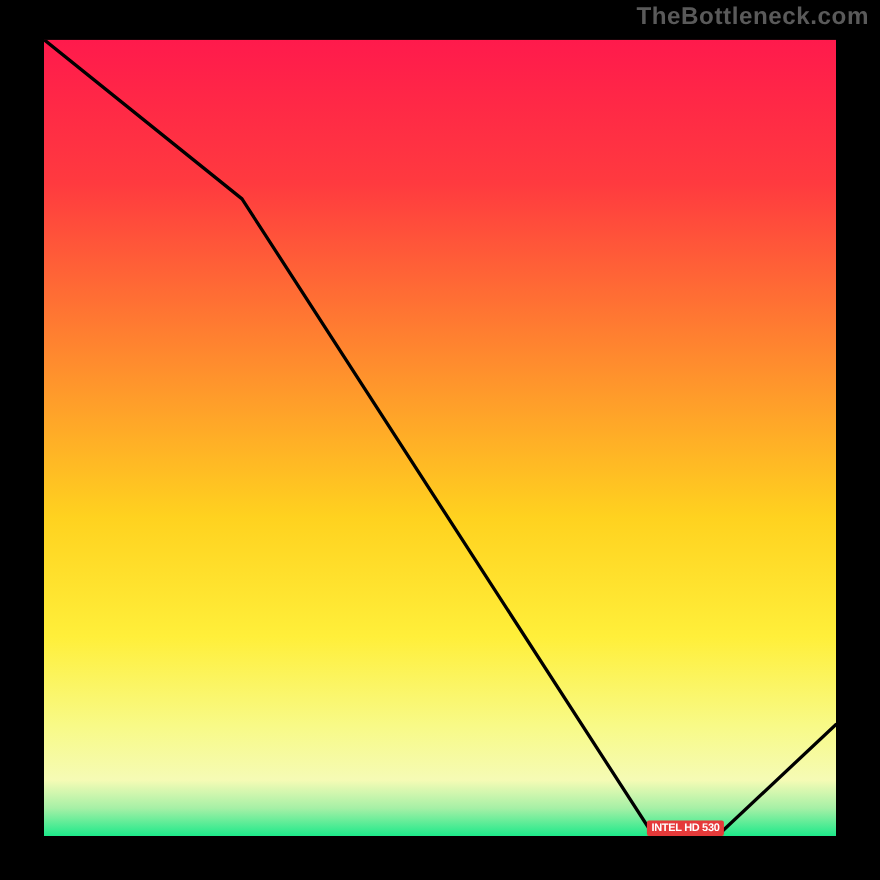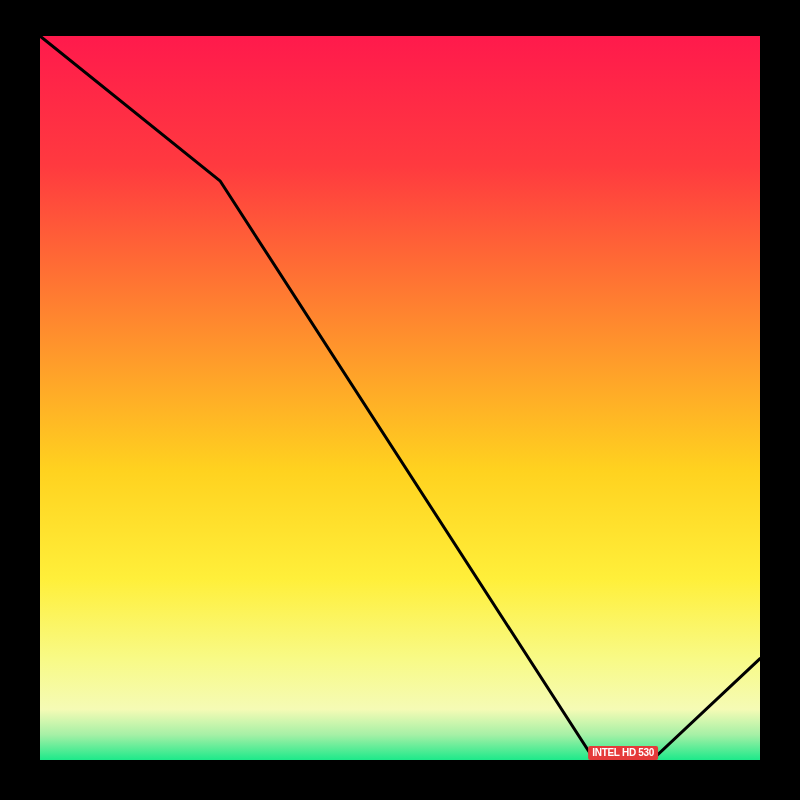--- a/index.html
+++ b/index.html
@@ -51,20 +51,21 @@
     line-height: 12px;
     white-space: nowrap;
     transform: translate(-50%, 0);
     letter-spacing: -0.3px;
   }
 </style>
 </head>
 <body>
 
 <div class="frame">
+  <div class="watermark">TheBottleneck.com</div>
 
   <div class="plot">
     <svg viewBox="0 0 720 724" preserveAspectRatio="none">
       <defs>
         <linearGradient id="bgGrad" x1="0" y1="0" x2="0" y2="1">
 
         <stop offset="0.00%" stop-color="#ff1a4c"></stop>
             <stop offset="18.00%" stop-color="#ff3a3f"></stop>
             <stop offset="40.00%" stop-color="#ff8a2e"></stop>
             <stop offset="60.00%" stop-color="#ffd21f"></stop>

